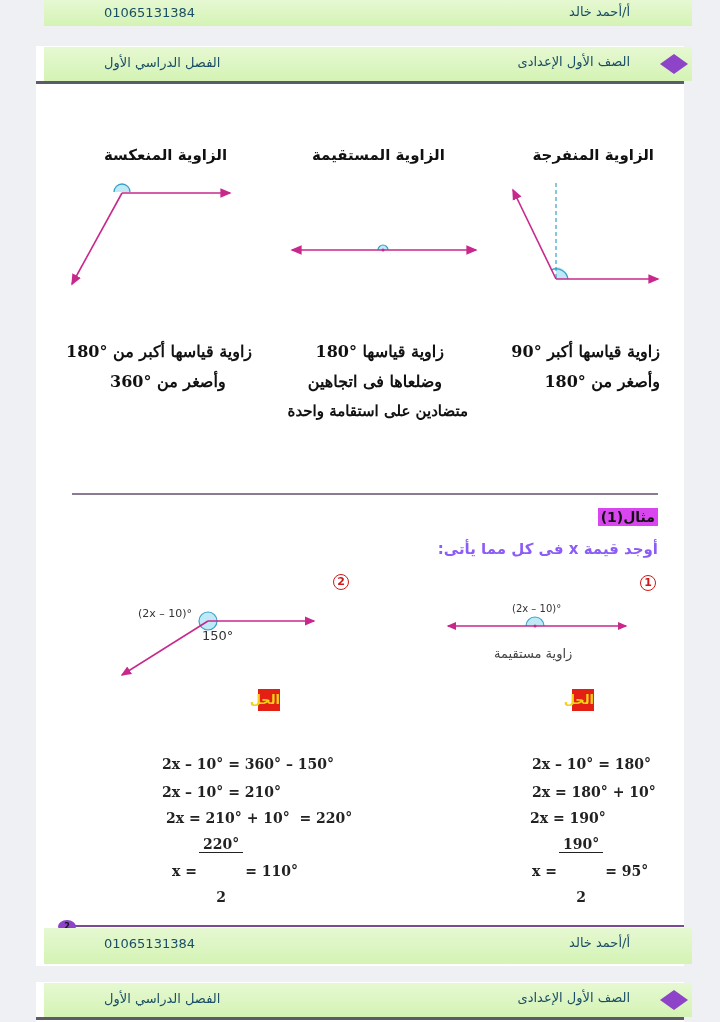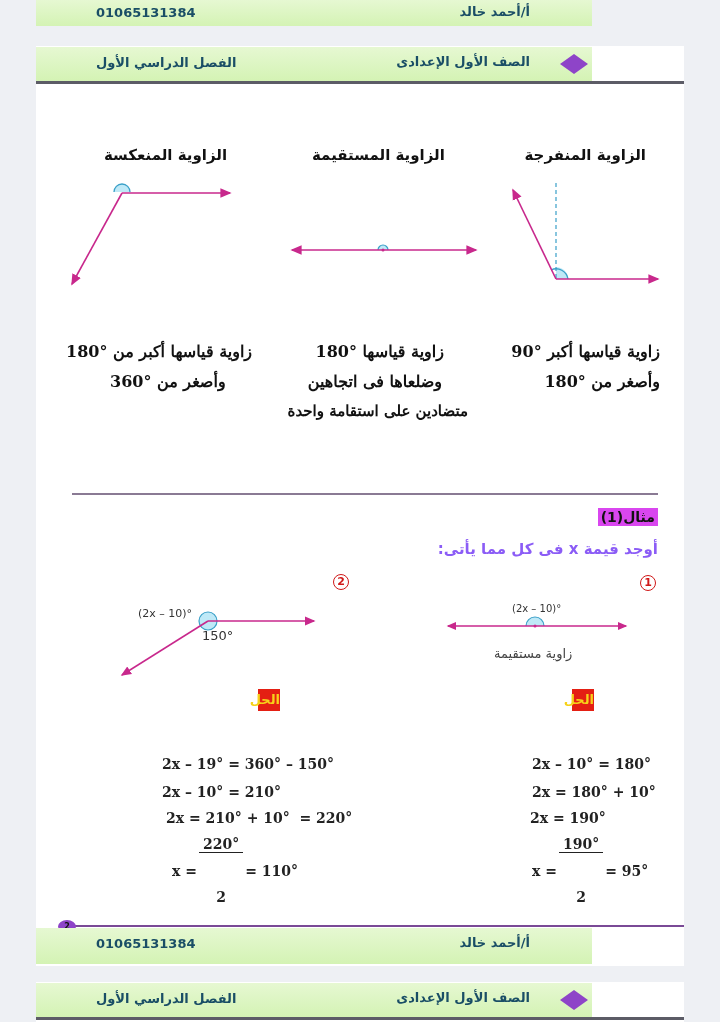--- a/index.html
+++ b/index.html
@@ -1,22 +1,22 @@
 <!DOCTYPE html>
 <html><head>
 <meta charset="utf-8">
 <style>
   * { box-sizing: border-box; margin: 0; padding: 0; }
   html, body { width: 720px; height: 1022px; overflow: hidden; }
   body { background: #eef0f4; font-family: "DejaVu Sans", sans-serif; position: relative; }
   .page { position: absolute; left: 36px; width: 648px; background: #ffffff; }
   .band {
-    position: absolute; left: 36px; width: 556px;
+    position: absolute; left: 44px; width: 648px;
     background: linear-gradient(to bottom, #e6f8d2, #d4f3b4);
-    color: #1a4e66; font-weight: bold; font-size: 13px;
+    color: #1a4e66; font-weight: normal; font-size: 13px;
     font-family: "DejaVu Sans", sans-serif;
   }
   .band .left { position: absolute; left: 60px; }
   .band .right { position: absolute; right: 62px; direction: rtl; }
   .band-bottom-line { position: absolute; left: 36px; width: 648px; height: 3px; background: #5c5c66; }
   .diamond { position: absolute; width: 28px; height: 20px; right: 4px; }
   .abs { position: absolute; }
   .title-ar { font-family: "DejaVu Sans", sans-serif; font-weight: bold; font-size: 15px; color: #111; direction: rtl; white-space: nowrap; }
   .desc { font-family: "DejaVu Serif", serif; font-weight: bold; font-size: 16px; color: #111; direction: rtl; white-space: nowrap; }
   .eq { font-family: "DejaVu Serif", serif; font-weight: bold; font-size: 14px; color: #222; white-space: nowrap; }
@@ -39,21 +39,21 @@
 
 <div class="band" style="top:47px; height:34px;">
   <span class="left" style="top:8px;">الفصل الدراسي الأول</span>
   <span class="right" style="top:7px; right:62px;">الصف الأول الإعدادى</span>
   <svg class="diamond" style="top:7px;" viewBox="0 0 28 20">
     <polygon points="14,0 28,10 14,20 0,10" fill="#8e44c8"></polygon>
   </svg>
 </div>
 <div class="band-bottom-line" style="top:81px;"></div>
 
-<div class="abs title-ar" style="right:74px; top:146px;">الزاوية المنفرجة</div>
+<div class="abs title-ar" style="right:66px; top:146px;">الزاوية المنفرجة</div>
 <div class="abs title-ar" style="left:312px; top:146px;">الزاوية المستقيمة</div>
 <div class="abs title-ar" style="left:104px; top:146px;">الزاوية المنعكسة</div>
 
 <svg class="abs" style="left:0; top:170px;" width="720" height="130">
   <defs>
     <marker id="arr" markerWidth="8" markerHeight="8" refX="6" refY="4" orient="auto">
       <path d="M0,1 L7,4 L0,7 Z" fill="#c8288c"></path>
     </marker>
   </defs>
 
@@ -122,21 +122,21 @@
 <div class="abs eq" style="left:530px; top:810px;">2x = 190°</div>
 <div class="abs eq" style="left:532px; top:836px; display:flex; align-items:center;">
   <span>x =</span>
   <span class="frac">
     <span class="num">190°</span>
     <span class="den">2</span>
   </span>
   <span>= 95°</span>
 </div>
 
-<div class="abs eq" style="left:162px; top:756px;">2x – 19° = 360° – 150°</div>
+<div class="abs eq" style="left:162px; top:756px;">2x – 10° = 360° – 150°</div>
 <div class="abs eq" style="left:162px; top:784px;">2x – 10° = 210°</div>
 <div class="abs eq" style="left:166px; top:810px; white-space:pre;">2x = 210° + 10°  = 220°</div>
 <div class="abs eq" style="left:172px; top:836px; display:flex; align-items:center;">
   <span>x =</span>
   <span class="frac">
     <span class="num">220°</span>
     <span class="den">2</span>
   </span>
   <span>= 110°</span>
 </div>

